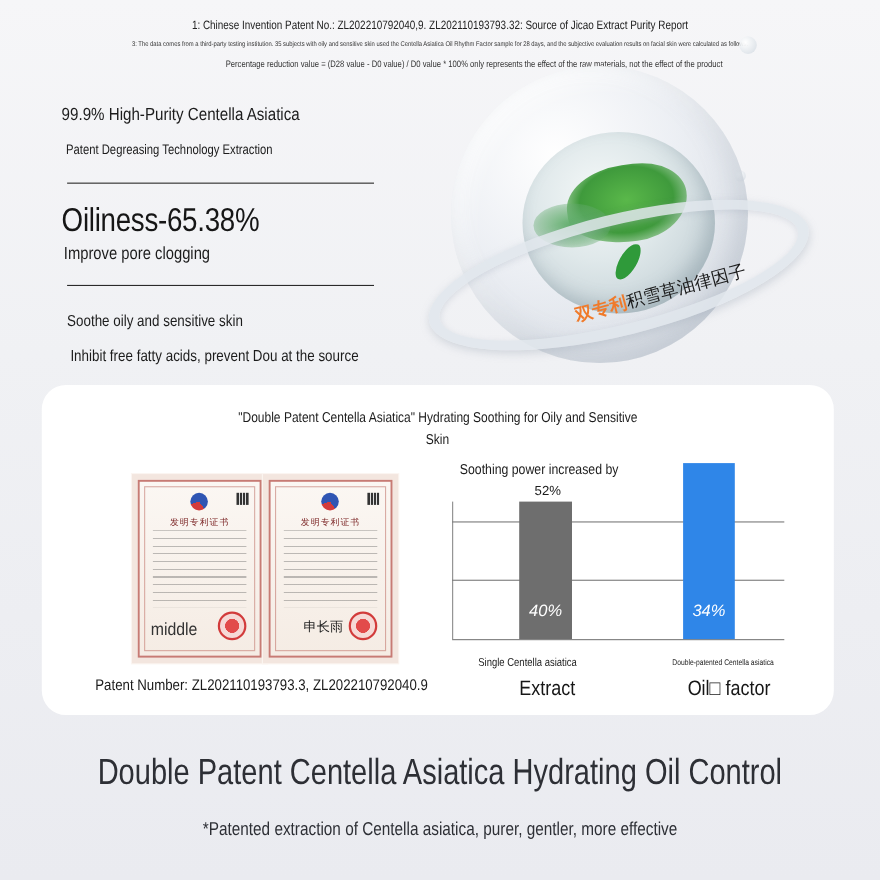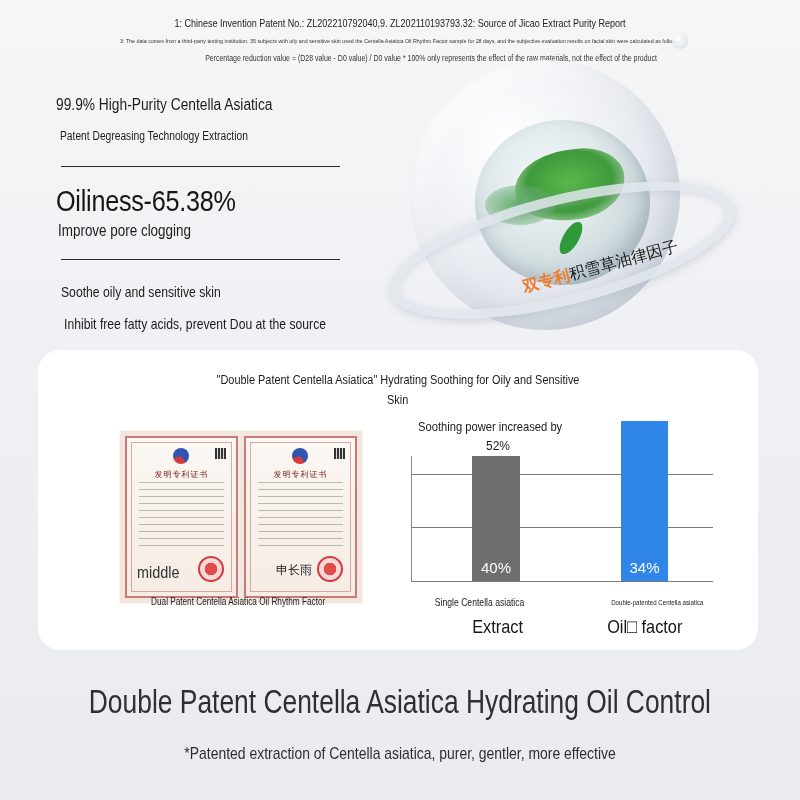--- a/index.html
+++ b/index.html
@@ -103,21 +103,21 @@
 
     .cert-caption { position: absolute; top: 246px; left: 80px; width: 240px; text-align: center; font-size: 10px; color: #222; }
     .cert-caption span { display: inline-block; transform: scaleX(0.82); }
     .patent-num { position: absolute; top: 264px; left: 20px; width: 360px; text-align: center; font-size: 14px; color: #1a1a1a; white-space: nowrap; }
     .patent-num span { display: inline-block; transform: scaleX(0.86); }
 
     
     .chart-axis-y { position: absolute; left: 373px; top: 106px; width: 1px; height: 125px; background: #8a8a8a; }
     .grid { position: absolute; left: 373px; width: 302px; height: 1px; background: #7a7a7a; }
     .bar { position: absolute; bottom: 69px; display: flex; align-items: flex-end; justify-content: center; }
-    .bar-val { color: #ffffff; font-size: 15px; margin-bottom: 5px; }
+    .bar-val { color: #ffffff; font-size: 15px; margin-bottom: 17px; font-style: italic; }
     .chart-title { position: absolute; top: 69px; left: 380px; font-size: 13px; white-space: nowrap; color: #1c1c1c; text-decoration: underline; }
     .chart-title span { display: inline-block; transform: scaleX(0.86); transform-origin: left; }
     .chart-sub { position: absolute; top: 89px; left: 448px; font-size: 12px; color: #1c1c1c; }
     .cat-small { position: absolute; top: 246px; font-size: 10.5px; white-space: nowrap; color: #222; text-align: center; }
     .cat-small span { display: inline-block; transform: scaleX(0.82); }
     .cat-tiny { font-size: 7.5px; top: 248px; }
     .cat-big { position: absolute; top: 266px; font-size: 19px; white-space: nowrap; color: #161616; text-align: center; }
     .cat-big span { display: inline-block; transform: scaleX(0.86); }
 
     
@@ -178,39 +178,39 @@
   <div class="cert cert-2">
     <div class="cert-inner"></div>
     <div class="cert-logo"></div>
     <div class="cert-qr"></div>
     <div class="cert-head">发明专利证书</div>
     <div class="cert-lines"></div>
     <div class="cert-sign">申长雨</div>
     <div class="cert-seal"></div>
   </div>
 
-  <div class="cert-caption cond"><span>Dual Patent Centella Asiatica Oil Rhythm Factor</span></div>
+  <div class="patent-num cond"><span>Patent Number: ZL202110193793.3, ZL202210792040.9</span></div>
 
   <div>
     <div class="chart-title cond"><span>Soothing power increased by</span></div>
     <div class="chart-sub cond">52%</div>
 
     <div class="chart-axis-y"></div>
     <div class="grid" style="top:124px;"></div>
     <div class="grid" style="top:177px;"></div>
     <div class="grid" style="top:231px;"></div>
 
     <div class="bar" style="left:434px; width:48px; height:125px; background:#6e6e6e;">
       <span class="bar-val">40%</span>
     </div>
     <div class="bar" style="left:583px; width:47px; height:160px; background:#2f86e8;">
       <span class="bar-val">34%</span>
     </div>
 
     <div class="cat-small cond" style="left:372px; width:140px;"><span>Single Centella asiatica</span></div>
     <div class="cat-small cat-tiny cond" style="left:540px; width:136px;text-align:right;"><span>Double-patented Centella asiatica</span></div>
     <div class="cat-big cond" style="left:390px; width:140px;"><span>Extract</span></div>
-    <div class="cat-big cond" style="left:537px; width:140px;"><span>Oil□ factor</span></div>
+    <div class="cat-big cond" style="left:555px; width:140px;"><span>Oil□ factor</span></div>
   </div>
 </div>
 
 <div class="abs footer-title cond"><span>Double Patent Centella Asiatica Hydrating Oil Control</span></div>
 <div class="abs footer-sub cond"><span>*Patented extraction of Centella asiatica, purer, gentler, more effective</span></div>
 
 </body></html>

